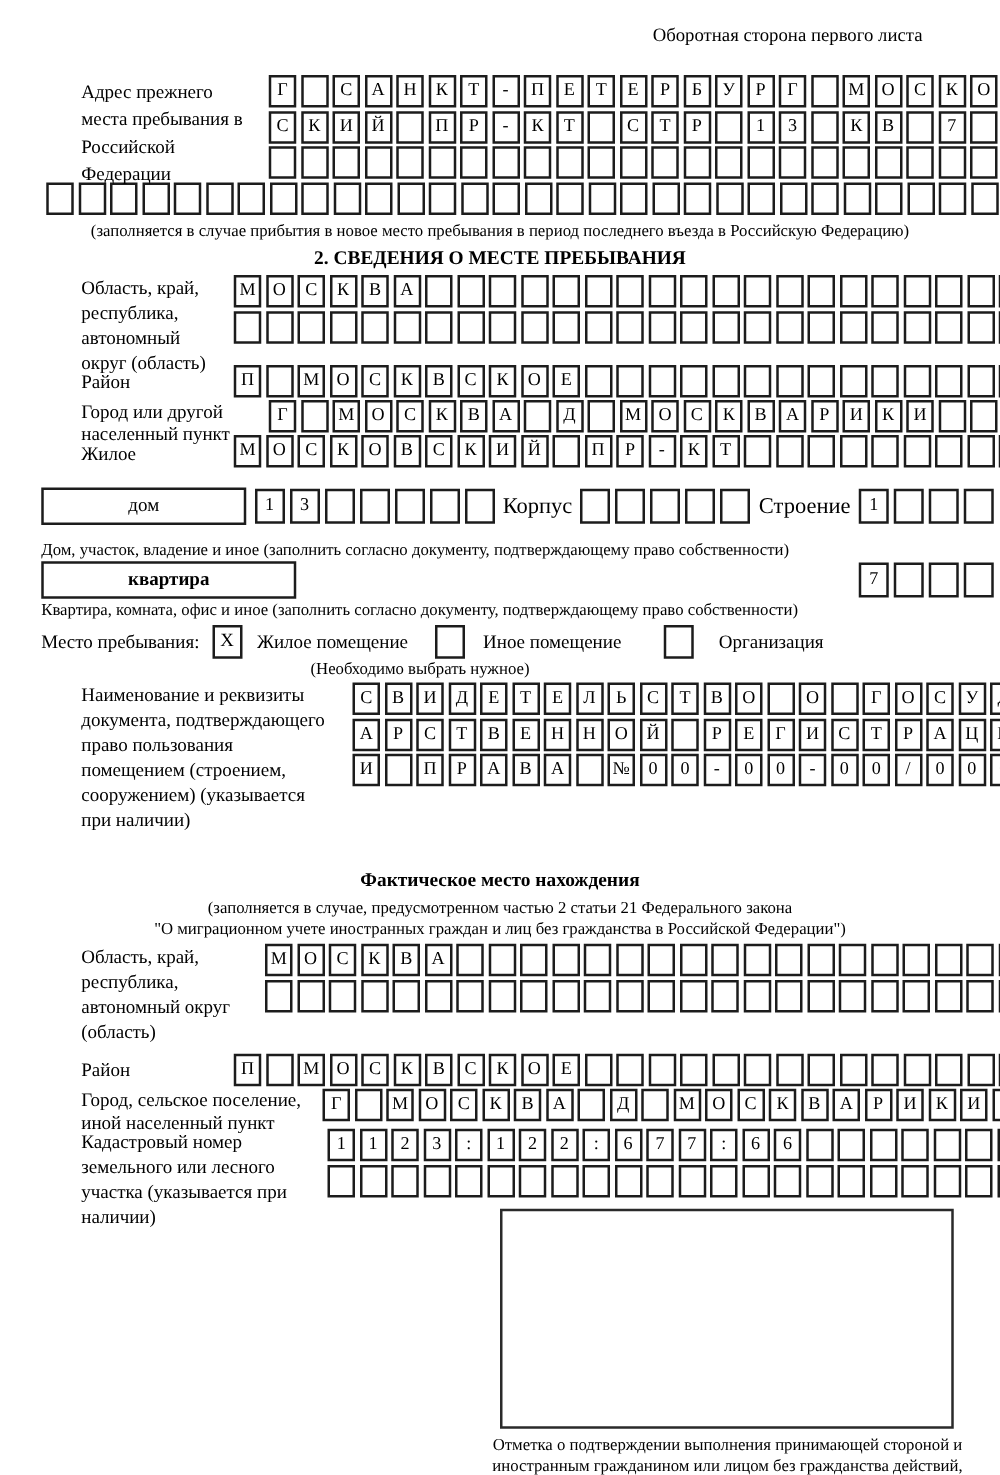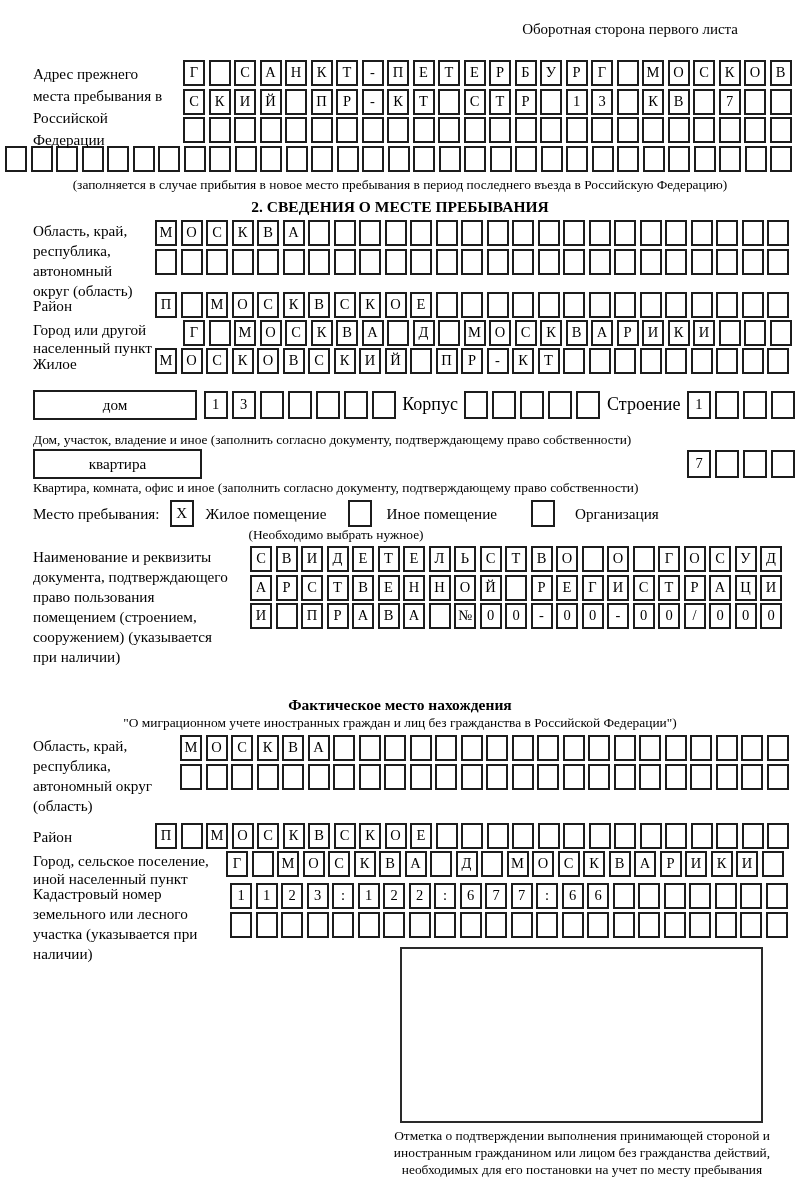--- a/index.html
+++ b/index.html
@@ -1,19 +1,19 @@
 <!DOCTYPE html>
 <html><head>
 <meta charset="utf-8">
 <style>
   html,body{margin:0;padding:0;background:#fff;}
   body{width:800px;height:1180px;color:#000;font-family:"Liberation Serif",serif;-webkit-font-smoothing:antialiased;}
   .page{position:relative;width:800px;height:1180px;box-sizing:border-box;padding:20px 5px 0 33px;overflow:hidden;}
   .header-note{font-size:15px;text-align:right;padding-right:57px;line-height:18px;font-family:Liberation Serif, serif;}
-  .field{position:relative;box-sizing:border-box;}
+  .field{position:relative;box-sizing:border-box;margin-left:32px;}
   .flabel{position:absolute;left:0;top:1px;font-size:15.2px;line-height:20px;}
   .rows{display:flex;flex-direction:column;gap:2.5px;}
   .boxrow{display:flex;gap:3.5px;}
   .cell{box-sizing:border-box;flex:0 0 22px;width:22px;height:26px;border:2px solid #1c1c1c;
         font-size:14.5px;line-height:21px;text-align:center;background:#fff;overflow:hidden;}
   .outdent{margin-left:-178px;}
   .caption{font-size:13.4px;line-height:16px;}
   .centerband{width:734px;text-align:center;margin-top:36px;}
   .sec-title{font-weight:bold;font-size:15.5px;}
   .inline-row{display:flex;align-items:center;justify-content:space-between;}
@@ -334,21 +334,21 @@
     <div class="cells lg">
         <span class="cell">1</span>
         <span class="cell"></span>
         <span class="cell"></span>
         <span class="cell"></span>
       </div>
   </div>
   <div class="caption" style="margin-top:1px;">Дом, участок, владение и иное (заполнить согласно документу, подтверждающему право собственности)</div>
 
   <div class="inline-row" style="margin-top:1px;">
-    <div class="bigbox" style="width:169px;">квартира</div>
+    <div class="bigbox" style="width:204px;font-weight:bold;">квартира</div>
     <div class="cells lg" style="margin-left:6px;">
         <span class="cell">7</span>
         <span class="cell"></span>
         <span class="cell"></span>
         <span class="cell"></span>
       </div>
   </div>
   <div class="caption" style="margin-top:1px;">Квартира, комната, офис и иное (заполнить согласно документу, подтверждающему право собственности)</div>
 
   <div class="mesto-row" style="margin-top:4px;">
@@ -431,20 +431,21 @@
           <span class="cell">0</span>
           <span class="cell">/</span>
           <span class="cell">0</span>
           <span class="cell">0</span>
           <span class="cell">0</span>
         </div>
     </div>
   </div>
 
   <div class="sec-title centerband">Фактическое место нахождения</div>
+  <div class="caption centerband" style="margin-top:4px;">(заполняется в случае, предусмотренном частью 2 статьи 21 Федерального закона</div>
   <div class="caption centerband" style="margin-top:1px;">"О миграционном учете иностранных граждан и лиц без гражданства в Российской Федерации")</div>
 
   <div class="field" style="margin-top:4px;padding-left:147px;min-height:88px;">
     <div class="flabel" style="width:140px;">Область, край, республика, автономный округ (область)</div>
     <div class="rows">
       <div class="boxrow">
           <span class="cell">М</span>
           <span class="cell">О</span>
           <span class="cell">С</span>
           <span class="cell">К</span>

